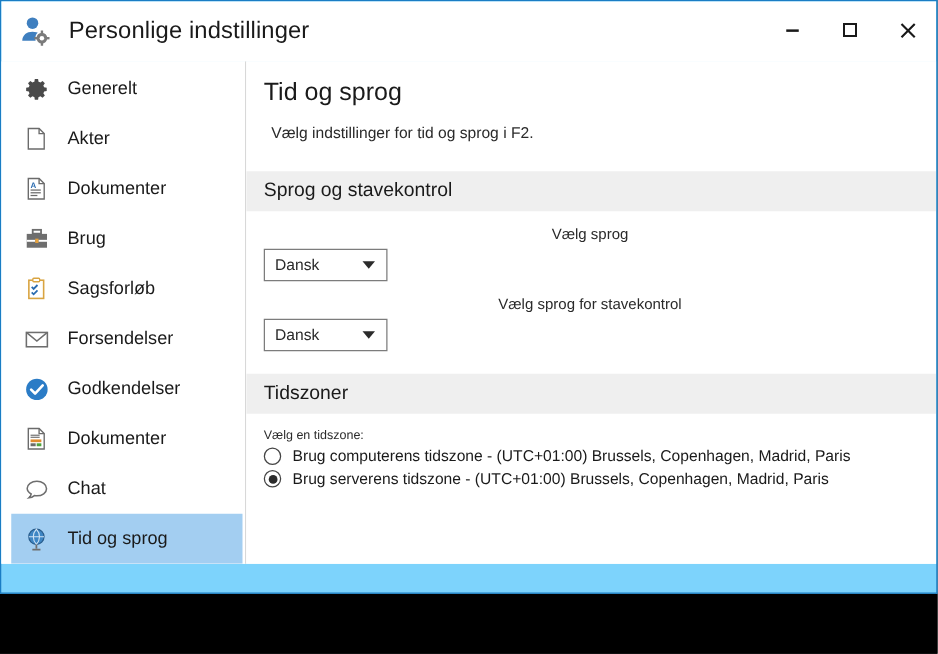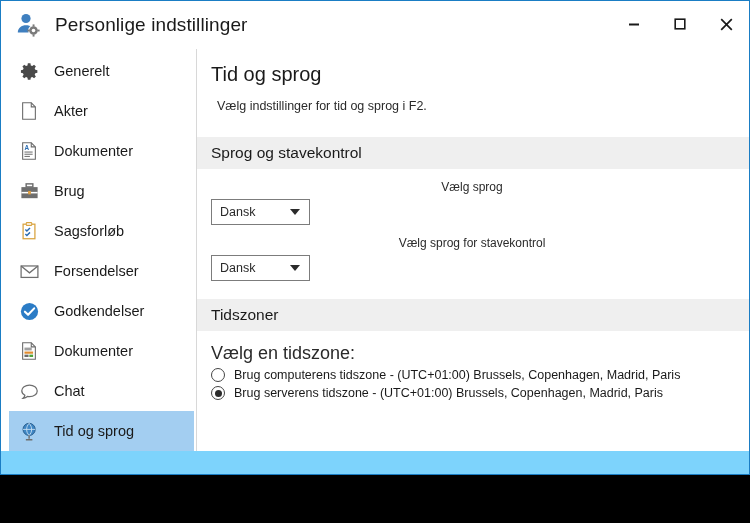--- a/index.html
+++ b/index.html
@@ -187,21 +187,21 @@
     padding-left: 8px;
   }
   .combo-arrow {
     width: 0; height: 0;
     border-left: 5px solid transparent;
     border-right: 5px solid transparent;
     border-top: 6px solid #2b2b2b;
     margin-right: 9px;
   }
   .radio-intro {
-    font-size: 18px;
+    font-size: 10px;
     color: #2a2a2a;
     padding: 12px 0 0 14px;
   }
   .radio-row {
     display: flex;
     align-items: center;
     padding: 4px 12px 0 14px;
     cursor: default;
   }
   .radio-mark {

